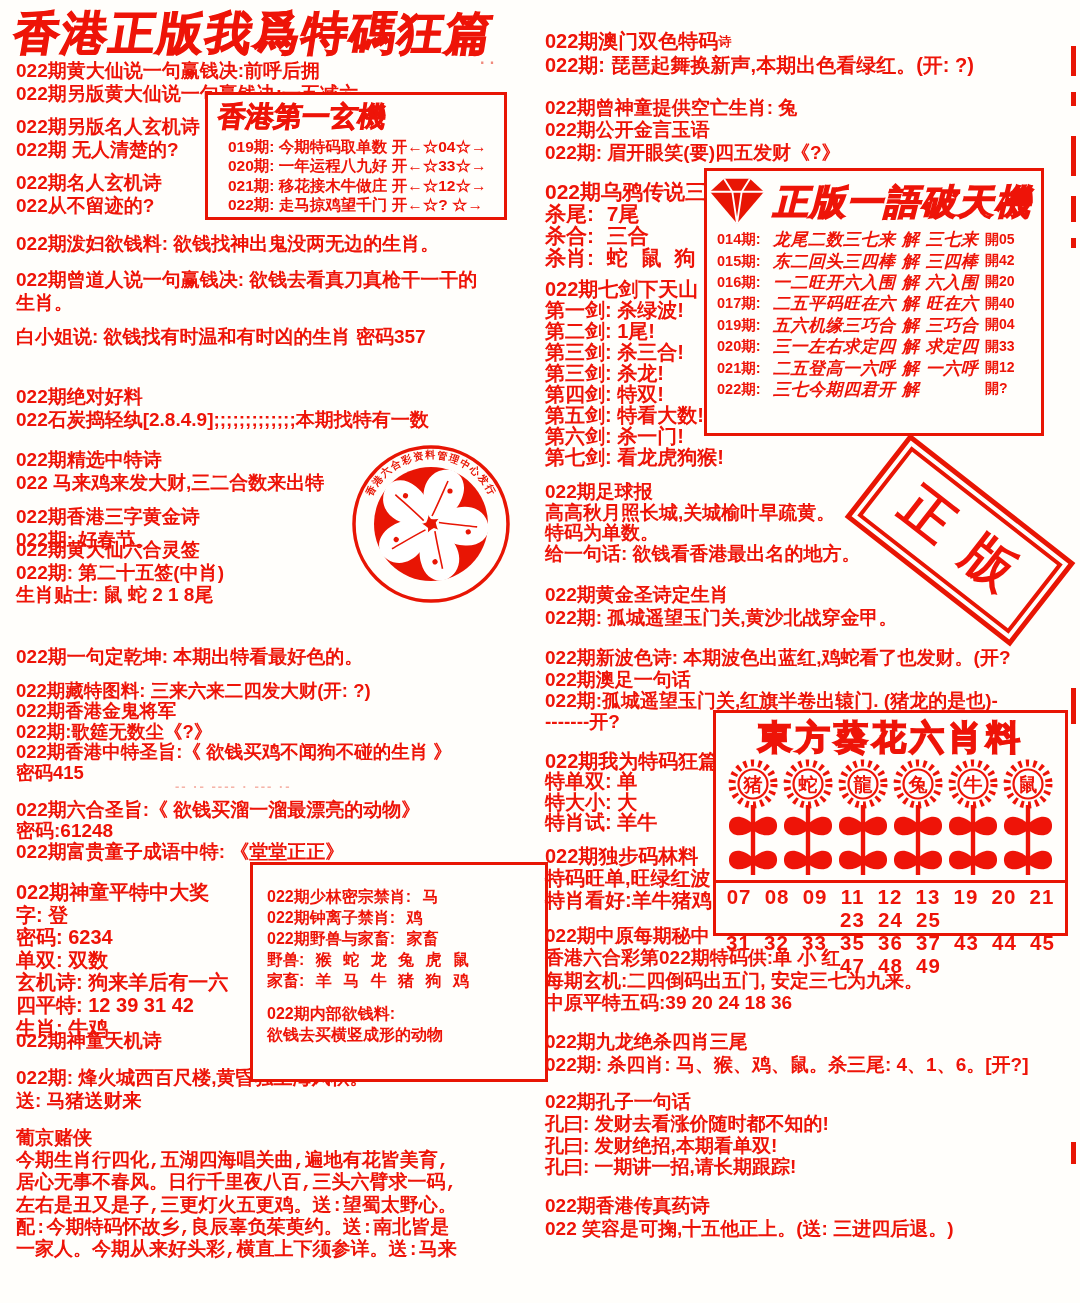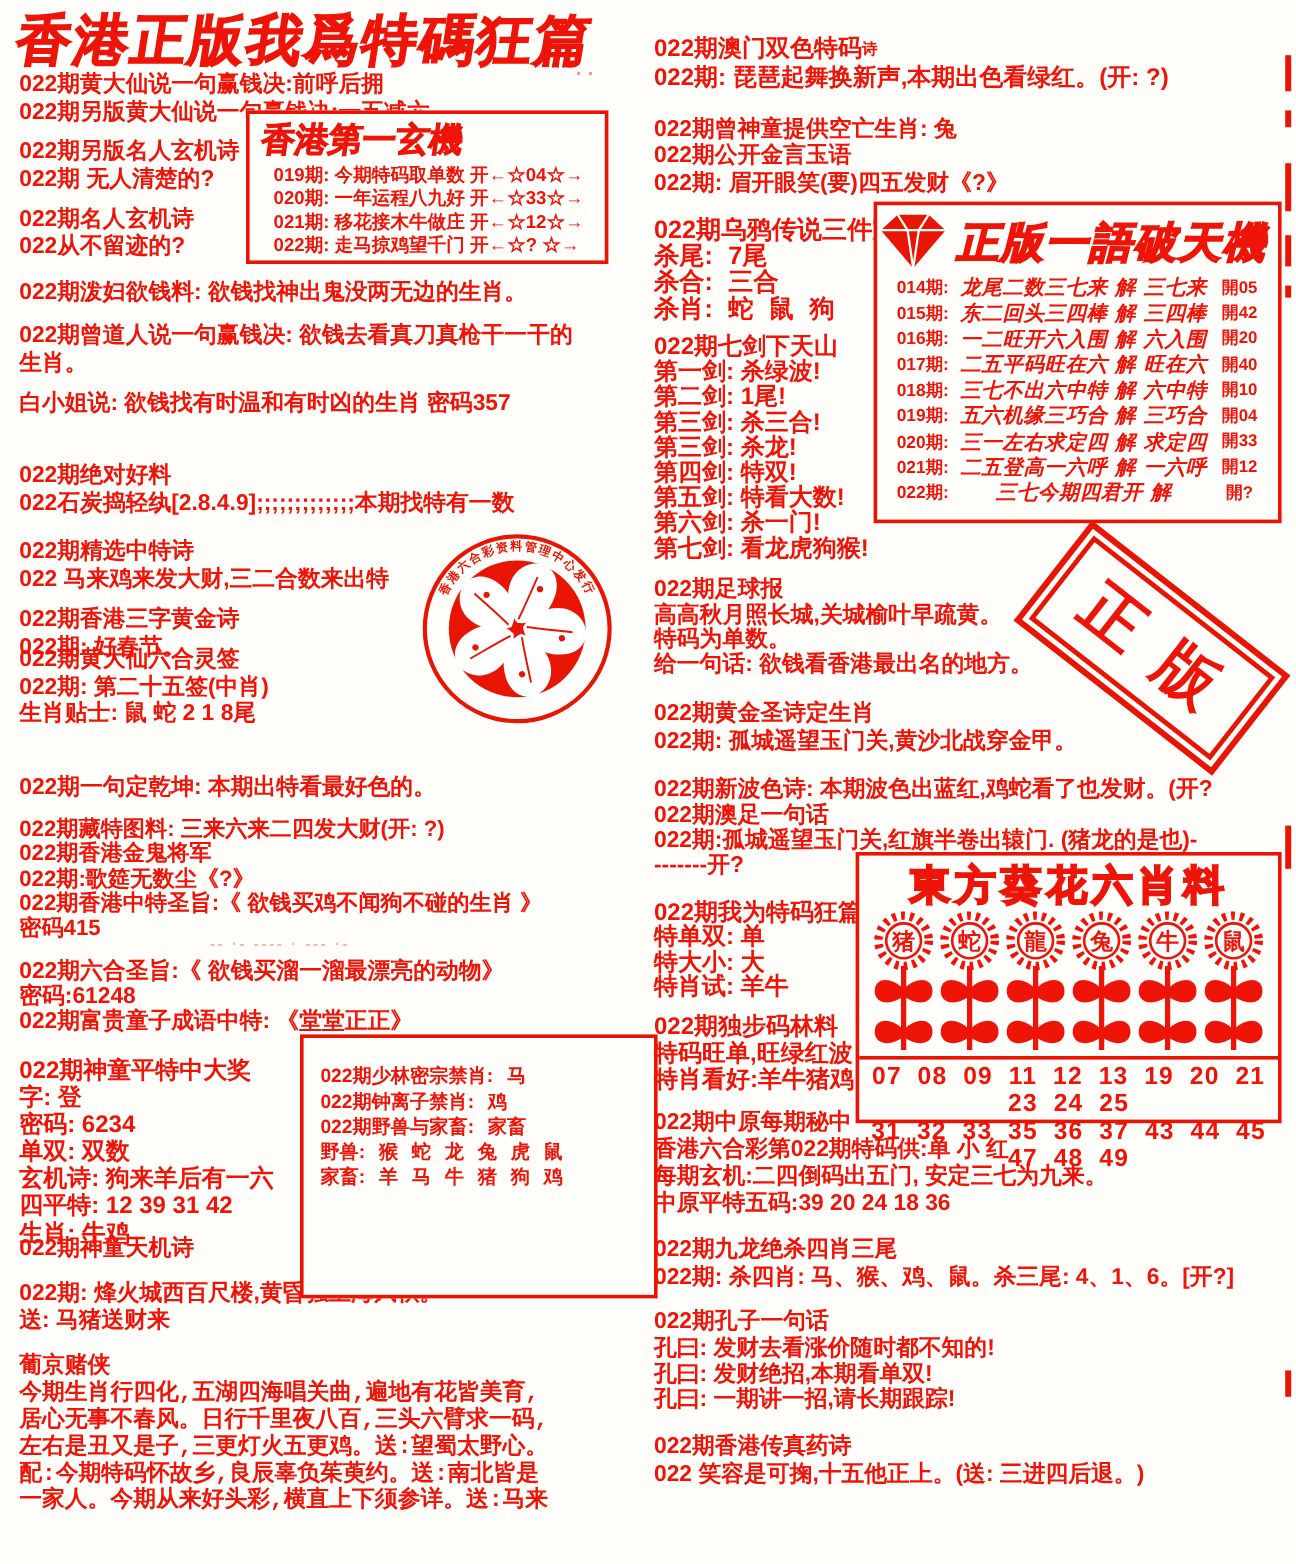--- a/index.html
+++ b/index.html
@@ -140,20 +140,24 @@
     </div>
 
   <div class="box ws" style="left:250px;top:862px;width:278px;height:192px;padding:22px 0 0 14px;">
     <div class="blk2" style="--fs:19px;--lh:23.2px;">
         <div class="line">022期少林密宗禁肖: 马</div>
         <div class="line">022期钟离子禁肖: 鸡</div>
         <div class="line">022期野兽与家畜: 家畜</div>
         <div class="line">野兽: 猴 蛇 龙 兔 虎 鼠</div>
         <div class="line">家畜: 羊 马 牛 猪 狗 鸡</div>
       </div>
+    <div class="blk2" style="--fs:19px;--lh:23.2px;margin-top:12px;">
+        <div class="line">022期内部欲钱料:</div>
+        <div class="line">欲钱去买横竖成形的动物</div>
+      </div>
   </div>
 
   <svg style="position:absolute;left:345px;top:438px;" width="172" height="172" viewBox="-86 -86 172 172">
     <circle r="77" fill="none" stroke="#e81504" stroke-width="3.5"></circle>
     <circle r="57" fill="#e81504"></circle>
     <g>
       <g transform="rotate(0)">
           <path d="M0 -5 C -12 -20 -10 -46 8 -53 C 26 -59 38 -44 31 -26 C 26 -12 14 -3 0 -5 Z" fill="#fff"></path>
           <path d="M1 -8 C 7 -20 12 -32 17 -43" stroke="#e81504" stroke-width="1.6" fill="none"></path>
           <circle cx="19" cy="-33" r="2.6" fill="#e81504"></circle>
@@ -209,21 +213,21 @@
       <div class="line">第一剑: 杀绿波!</div>
       <div class="line">第二剑: 1尾!</div>
       <div class="line">第三剑: 杀三合!</div>
       <div class="line">第三剑: 杀龙!</div>
       <div class="line">第四剑: 特双!</div>
       <div class="line">第五剑: 特看大数!</div>
       <div class="line">第六剑: 杀一门!</div>
       <div class="line">第七剑: 看龙虎狗猴!</div>
     </div>
 
-  <div class="box" style="left:728px;top:168px;width:334px;height:262px;text-align:center;">
+  <div class="box" style="left:704px;top:168px;width:334px;height:262px;">
     <div class="tj-head">
       <svg style="position:absolute;left:-6px;top:2px;" width="72" height="54" viewBox="0 0 60 46">
         <polygon points="7,16 19,5 41,5 53,16 30,43" fill="#e81504"></polygon>
         <path d="M7 16 H53 M19 5 L26 16 L30 43 M41 5 L34 16 L30 43 M26 16 H34" stroke="#fff" stroke-width="1.6" fill="none"></path>
       </svg>
       <svg style="position:absolute;left:62px;top:6px;" width="270" height="48">
         <text x="4" y="37" font-size="35" font-weight="bold" font-style="italic" fill="#fff" stroke="#ee1408" stroke-width="1.7" letter-spacing="2">正版一語破天機</text>
       </svg>
     </div>
     <div class="tj-rows">
@@ -241,25 +245,20 @@
           <span class="tj-p">016期:</span>
           <span class="tj-f">一二旺开六入围 解 六入围</span>
           <span class="tj-o">開20</span>
         </div>
       <div class="tj-row">
           <span class="tj-p">017期:</span>
           <span class="tj-f">二五平码旺在六 解 旺在六</span>
           <span class="tj-o">開40</span>
         </div>
       <div class="tj-row">
-          <span class="tj-p">018期:</span>
-          <span class="tj-f">三七不出六中特 解 六中特</span>
-          <span class="tj-o">開10</span>
-        </div>
-      <div class="tj-row">
           <span class="tj-p">019期:</span>
           <span class="tj-f">五六机缘三巧合 解 三巧合</span>
           <span class="tj-o">開04</span>
         </div>
       <div class="tj-row">
           <span class="tj-p">020期:</span>
           <span class="tj-f">三一左右求定四 解 求定四</span>
           <span class="tj-o">開33</span>
         </div>
       <div class="tj-row">

